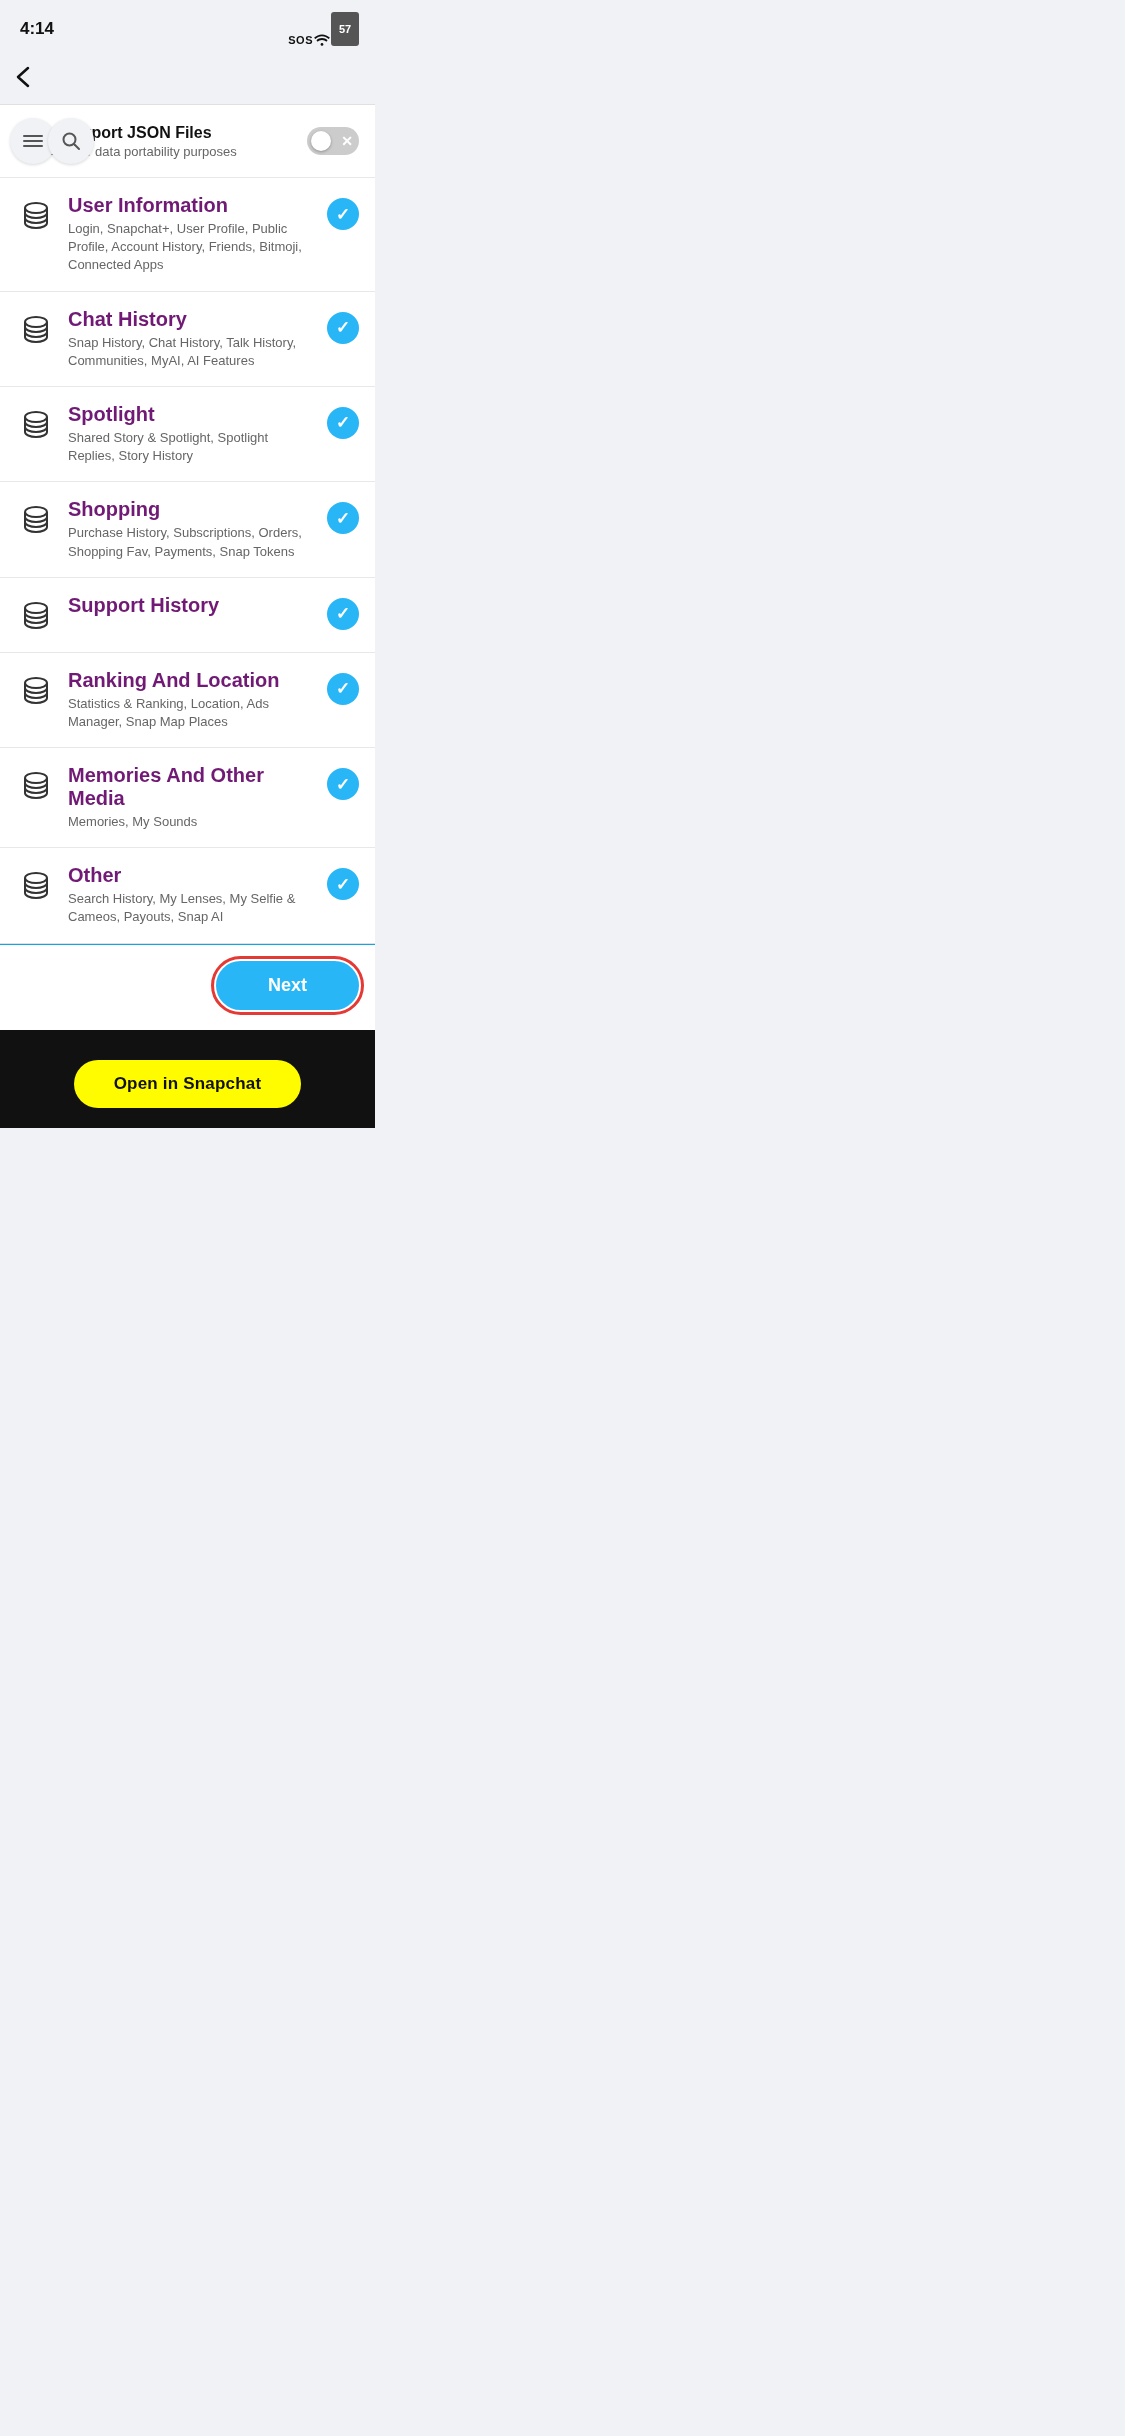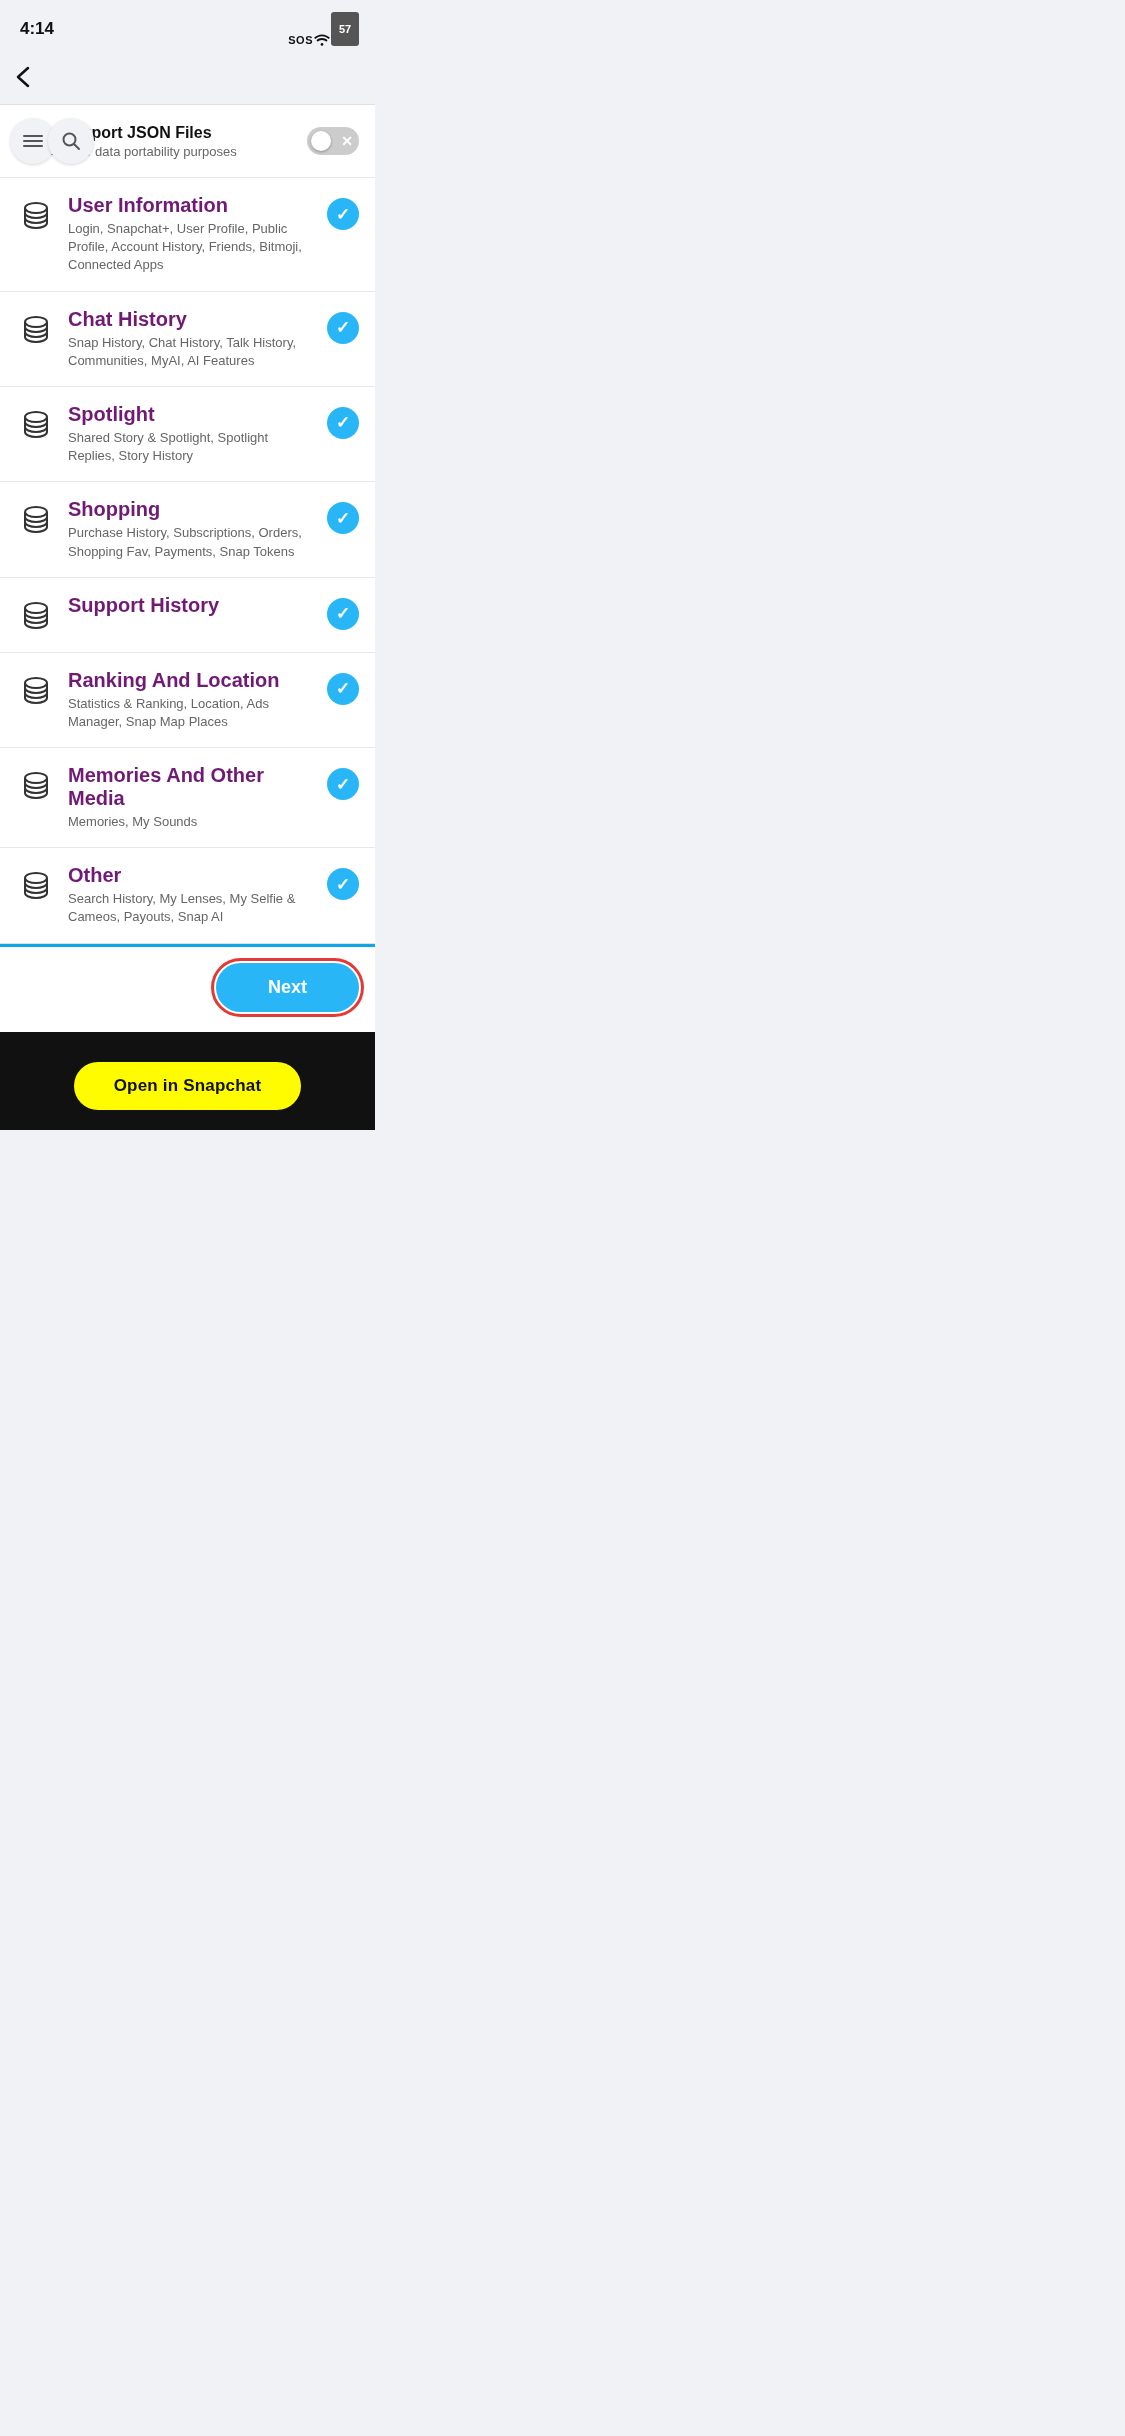--- a/index.html
+++ b/index.html
@@ -233,21 +233,21 @@
     .db-icon {
       color: #333;
     }
 
     
     .next-area {
       background: #fff;
       padding: 16px 16px 20px 16px;
       display: flex;
       justify-content: flex-end;
-      border-top: 3px solid #0ea5e9;
+      border-top: 1px solid #0ea5e9;
     }
     .next-btn {
       background: #29b6f6;
       color: #fff;
       border: none;
       border-radius: 28px;
       padding: 14px 52px;
       font-size: 18px;
       font-weight: 600;
       cursor: pointer;

